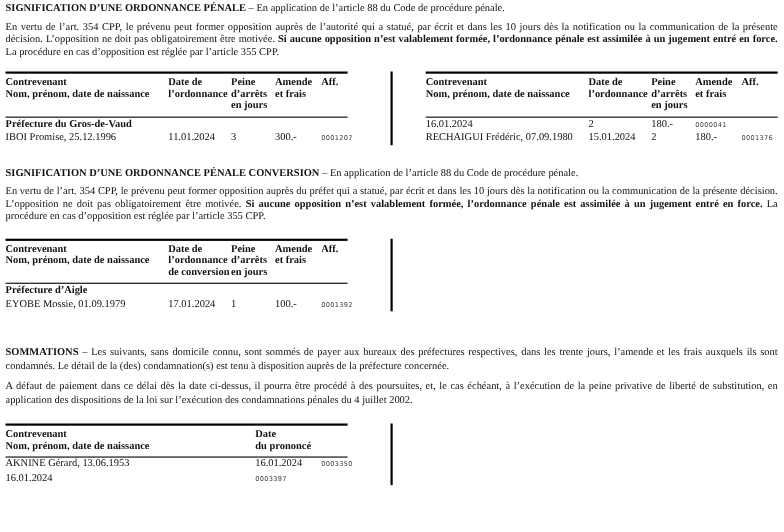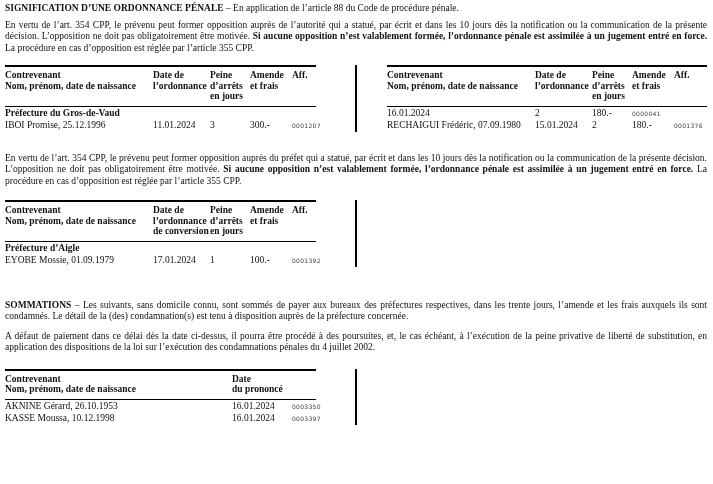--- a/index.html
+++ b/index.html
@@ -107,20 +107,21 @@
             <div class="cell">2</div>
             <div class="cell">180.-</div>
             <div class="aff">0001376</div>
           </div>
         </div>
       </div>
     </div>
   </div>
 
   <div class="sec2">
+    <p class="heading"><b>SIGNIFICATION D’UNE ORDONNANCE PÉNALE CONVERSION</b><span> – En application de l’article 88 du Code de procédure pénale.</span></p>
     <p class="para"><span>En vertu de l’art. 354 CPP, le prévenu peut former opposition auprès du préfet qui a statué, par écrit et dans les 10 jours dès la notification ou la communication de la présente décision. L’opposition ne doit pas obligatoirement être motivée. </span><b>Si aucune opposition n’est valablement formée, l’ordonnance pénale est assimilée à un jugement entré en force.</b><span> La procédure en cas d’opposition est réglée par l’article 355 CPP.</span></p>
 
     <div class="tables-row t2">
       <div class="tbl">
         <div class="thead grid-ord">
           <div class="th">Contrevenant
 Nom, prénom, date de naissance</div>
           <div class="th">Date de
 l’ordonnance
 de conversion</div>
@@ -155,26 +156,25 @@
       <div class="tbl">
         <div class="thead grid-somm">
           <div class="th">Contrevenant
 Nom, prénom, date de naissance</div>
           <div class="th">Date
 du prononcé</div>
           <div class="th"></div>
         </div>
         <div class="tbody">
           <div class="grid-somm">
-            <div class="cell">AKNINE Gérard, 26.10.1953</div>
+            <div class="cell">AKNINE Gérard, 13.06.1953</div>
             <div class="cell">16.01.2024</div>
             <div class="aff">0003350</div>
           </div>
           <div class="grid-somm">
-            <div class="cell">KASSE Moussa, 10.12.1998</div>
             <div class="cell">16.01.2024</div>
             <div class="aff">0003397</div>
           </div>
         </div>
       </div>
       <div class="vline"></div>
       <div class="right-pane"></div>
     </div>
   </div>
 

